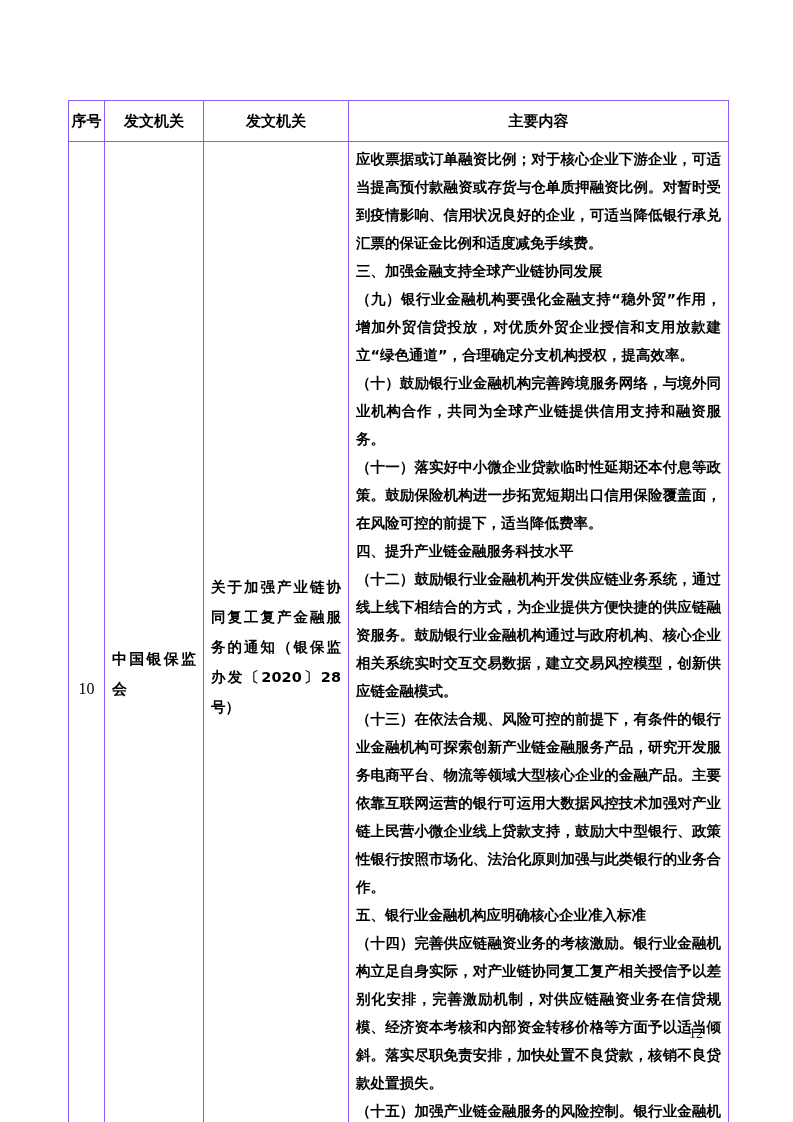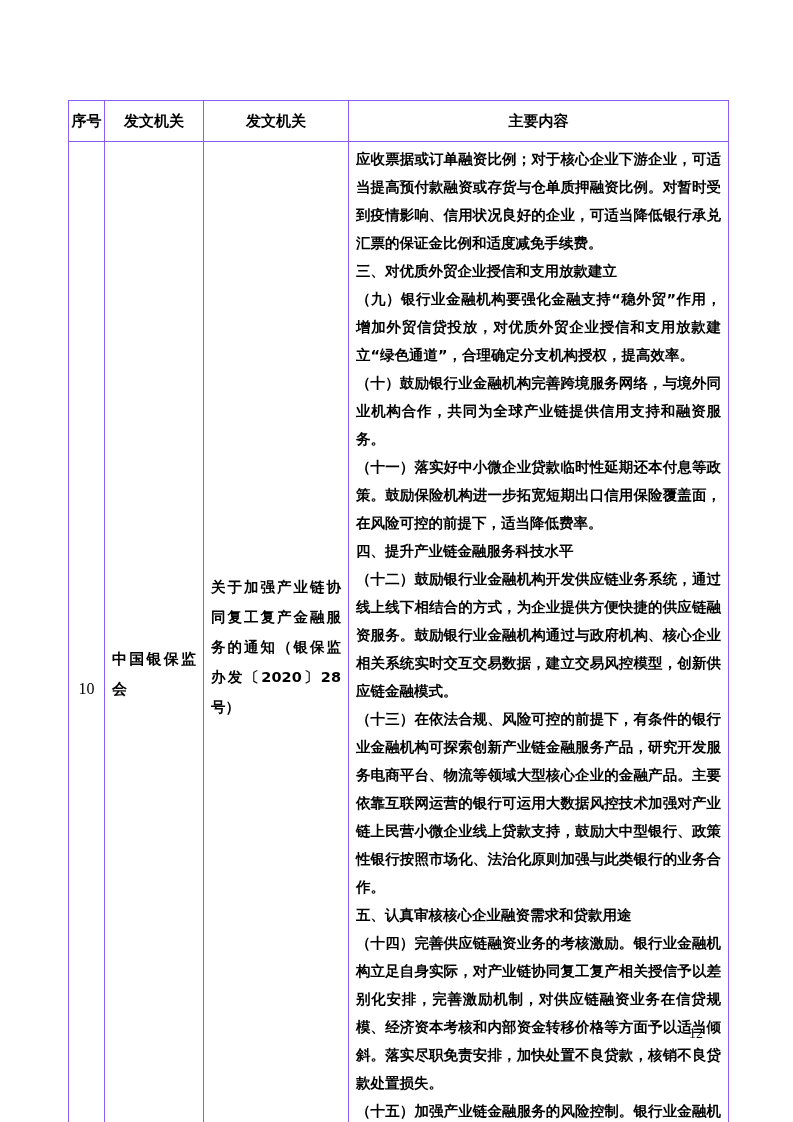--- a/index.html
+++ b/index.html
@@ -114,28 +114,28 @@
         <th>主要内容</th>
       </tr>
     </thead>
     <tbody>
       <tr>
         <td class="cell-index">10</td>
         <td class="cell-agency">中国银保监会</td>
         <td class="cell-docname">关于加强产业链协同复工复产金融服务的通知（银保监办发〔2020〕28号）</td>
         <td class="cell-content">
           <p>应收票据或订单融资比例；对于核心企业下游企业，可适当提高预付款融资或存货与仓单质押融资比例。对暂时受到疫情影响、信用状况良好的企业，可适当降低银行承兑汇票的保证金比例和适度减免手续费。</p>
-          <p>三、对优质外贸企业授信和支用放款建立</p>
+          <p>三、加强金融支持全球产业链协同发展</p>
           <p>（九）银行业金融机构要强化金融支持“稳外贸”作用，增加外贸信贷投放，对优质外贸企业授信和支用放款建立“绿色通道”，合理确定分支机构授权，提高效率。</p>
           <p>（十）鼓励银行业金融机构完善跨境服务网络，与境外同业机构合作，共同为全球产业链提供信用支持和融资服务。</p>
           <p>（十一）落实好中小微企业贷款临时性延期还本付息等政策。鼓励保险机构进一步拓宽短期出口信用保险覆盖面，在风险可控的前提下，适当降低费率。</p>
           <p>四、提升产业链金融服务科技水平</p>
           <p>（十二）鼓励银行业金融机构开发供应链业务系统，通过线上线下相结合的方式，为企业提供方便快捷的供应链融资服务。鼓励银行业金融机构通过与政府机构、核心企业相关系统实时交互交易数据，建立交易风控模型，创新供应链金融模式。</p>
           <p>（十三）在依法合规、风险可控的前提下，有条件的银行业金融机构可探索创新产业链金融服务产品，研究开发服务电商平台、物流等领域大型核心企业的金融产品。主要依靠互联网运营的银行可运用大数据风控技术加强对产业链上民营小微企业线上贷款支持，鼓励大中型银行、政策性银行按照市场化、法治化原则加强与此类银行的业务合作。</p>
-          <p>五、认真审核核心企业融资需求和贷款用途</p>
+          <p>五、银行业金融机构应明确核心企业准入标准</p>
           <p>（十四）完善供应链融资业务的考核激励。银行业金融机构立足自身实际，对产业链协同复工复产相关授信予以差别化安排，完善激励机制，对供应链融资业务在信贷规模、经济资本考核和内部资金转移价格等方面予以适当倾斜。落实尽职免责安排，加快处置不良贷款，核销不良贷款处置损失。</p>
           <p>（十五）加强产业链金融服务的风险控制。银行业金融机构应明确核心企业准入标准，认真审核核心企业融资需求和贷款用途，加强对信贷资金流向的有效监督。加强押品管理，有效控制存货质押融资风险。合理确定供应链融资整体合作额度，严格审核供应链交易背景，必要时要求核心企业承担账款回购或商品回购责任。通过专户管理、协议扣款或受托支付等手段，监控应收账款回笼。</p>
         </td>
       </tr>
     </tbody>
   </table>
 
   <div class="page-number">12</div>
 
 </div>

